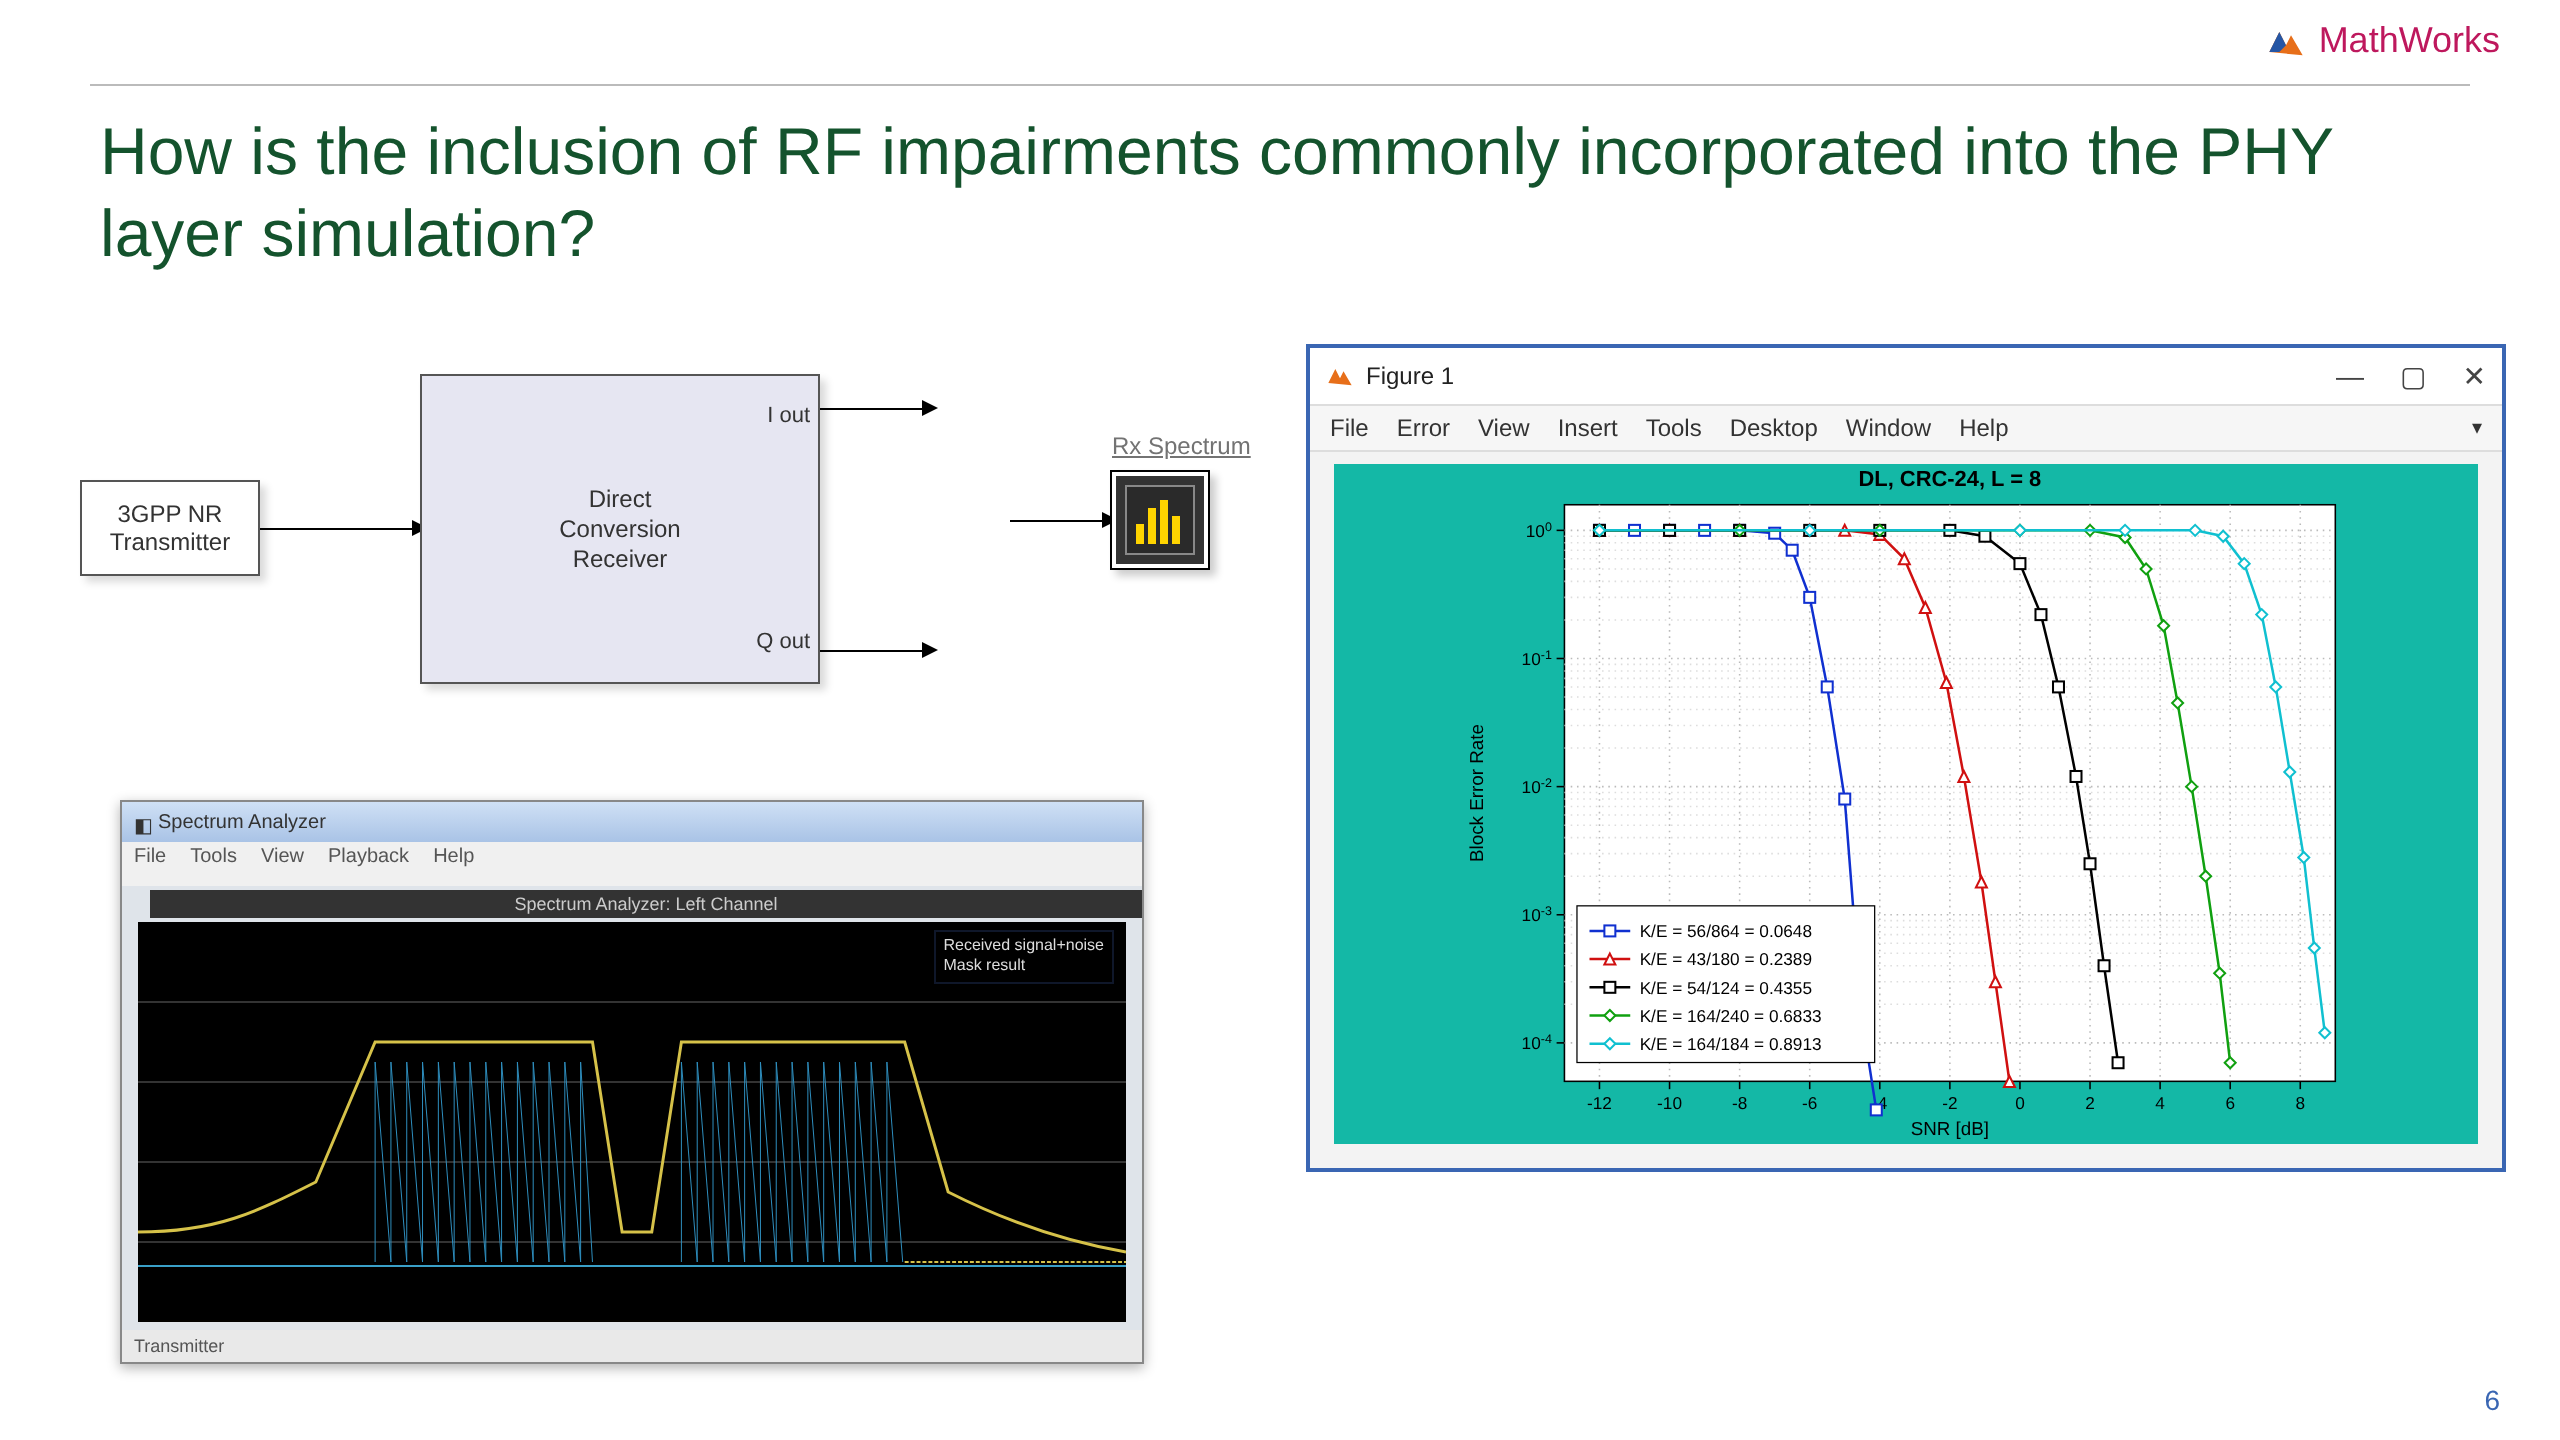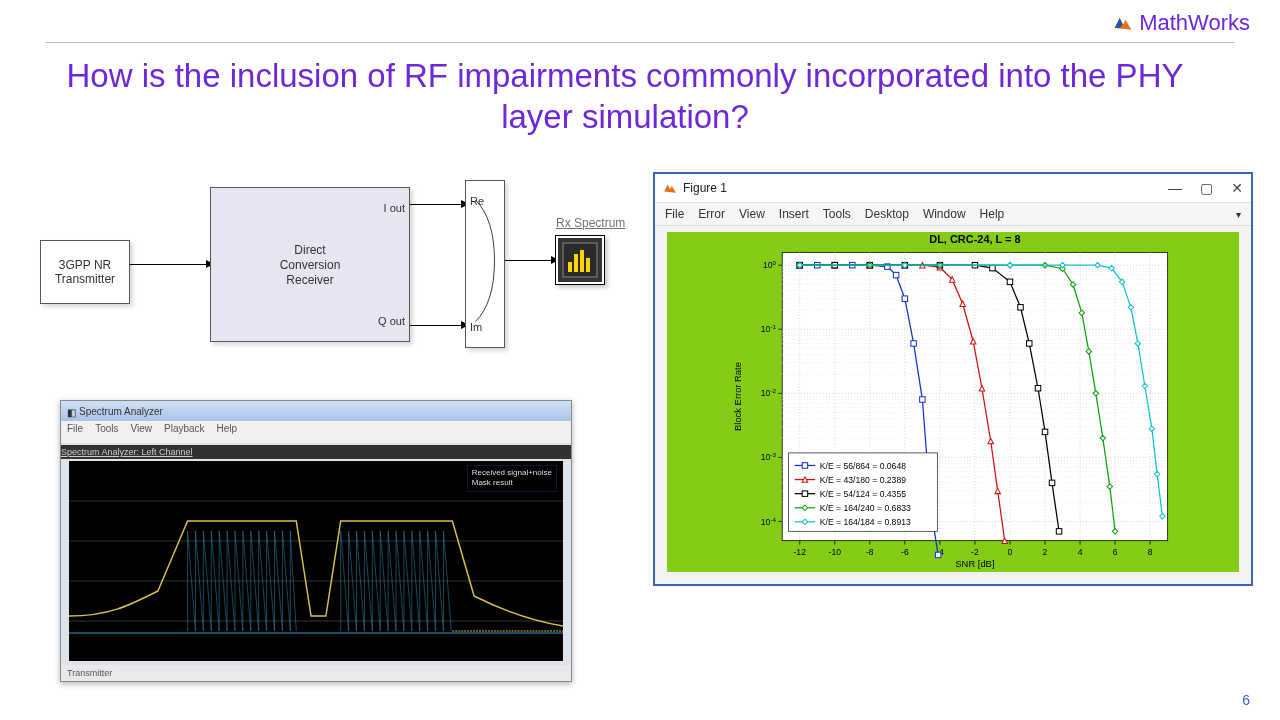--- a/index.html
+++ b/index.html
@@ -12,45 +12,44 @@
     overflow: hidden;
     position: relative;
   }
   .brand {
     position: absolute;
     top: 10px;
     right: 30px;
     display: flex;
     align-items: center;
     gap: 6px;
-    font-size: 22px;
-    color: #6d28d9;
+    font-size: 18px;
+    color: #be185d;
   }
   .brand .logo {
     width: 20px;
     height: 20px;
   }
   .rule {
     position: absolute;
     top: 42px;
     left: 45px;
     right: 45px;
     border-top: 1px solid #bbb;
   }
   h1.title {
     position: absolute;
     top: 55px;
     left: 50px;
     right: 80px;
     font-size: 33px;
     font-weight: 400;
-    color: #6d28d9;
+    color: #14532d;
     line-height: 1.25;
     margin: 0;
-    text-align: center;
   }
   .page-num {
     position: absolute;
     bottom: 12px;
     right: 30px;
     color: #3a66b3;
     font-size: 14px;
   }
 
   
@@ -68,21 +67,21 @@
     font-size: 12px;
     color: #333;
     text-align: center;
     display: flex;
     align-items: center;
     justify-content: center;
     padding: 4px;
     box-sizing: border-box;
     box-shadow: 3px 3px 4px rgba(0,0,0,0.15);
   }
-  .blk.tx { left: 0; top: 60px; width: 90px; height: 64px; }
+  .blk.tx { left: 0; top: 60px; width: 90px; height: 48px; }
   .blk.rx {
     left: 170px; top: 7px; width: 200px; height: 155px;
     background: #e6e6f2;
   }
   .blk.rx .center-label {
     position: absolute; left: 0; right: 0; top: 50%; transform: translateY(-50%);
     font-size: 12px; line-height: 1.25;
   }
   .blk.iq { left: 425px; top: 0; width: 40px; height: 168px; background:#fff; }
   .blk.scope {
@@ -142,26 +141,26 @@
     display: flex;
     gap: 12px;
   }
   .scope-window .plotarea {
     position: absolute;
     left: 8px; right: 8px; top: 60px; bottom: 20px;
     background: #000;
   }
   .scope-window .plot-title {
     position: absolute;
-    left: 0; right: 0; top: 44px;
+    left: 14px; right: 0; top: 44px;
+    text-align: center;
     font-size: 9px;
     color: #ccc;
     background: #333;
     line-height: 14px;
-    text-decoration: underline;
   }
   .scope-window .status {
     position: absolute;
     left: 0; right: 0; bottom: 0;
     height: 16px;
     background: #e9e9e9;
     font-size: 9px;
     line-height: 16px;
     padding-left: 6px;
     color: #555;
@@ -214,21 +213,21 @@
     border-top: 1px solid #ddd;
     border-bottom: 1px solid #ddd;
   }
   .figwin .menubar .chev {
     margin-left: auto;
     font-size: 10px;
   }
   .figwin .axes {
     position: absolute;
     left: 12px; right: 12px; top: 58px; bottom: 12px;
-    background: #84cc16;
+    background: #14b8a6;
   }
   .figwin .axes svg { width: 100%; height: 100%; display:block; }
 
 </style>
 </head>
 <body>
 
 <div class="brand">
   <svg class="logo" viewBox="0 0 24 24">
     <path d="M2 18 L8 6 L12 14 L15 8 L22 20 Z" fill="#e76f1a"></path>
@@ -257,27 +256,20 @@
 Receiver</div>
     <div class="port" style="right:4px; top:14px;margin-left:24px;">I out</div>
     <div class="port" style="right:4px; bottom:14px;">Q out</div>
   </div>
 
   <div class="wire" style="left:370px; top:24px; width:55px; height:1px;"></div>
   <div class="arrow-r" style="left:421px; top:20px;"></div>
   <div class="wire" style="left:370px; top:145px; width:55px; height:1px;"></div>
   <div class="arrow-r" style="left:421px; top:141px;"></div>
 
-  <div class="blk iq">
-    <div class="port" style="left:4px; top:14px;">Re</div>
-    <div class="port" style="left:4px; bottom:14px;">Im</div>
-    <svg viewBox="0 0 40 168" style="position:absolute;inset:0;">
-      <path d="M10 20 Q30 40 30 84 Q30 128 10 148" stroke="#333" fill="none" stroke-width="1"></path>
-    </svg>
-  </div>
 
   <div class="wire" style="left:465px; top:80px; width:50px; height:1px;"></div>
   <div class="arrow-r" style="left:511px; top:76px;"></div>
 
   <div class="scope-label">Rx Spectrum</div>
   <div class="blk scope">
     <svg viewBox="0 0 36 36">
       <rect x="1" y="1" width="34" height="34" fill="#2a2a2a" stroke="#888"></rect>
       <rect x="6" y="20" width="4" height="10" fill="#ffd400"></rect>
       <rect x="12" y="12" width="4" height="18" fill="#ffd400"></rect>

